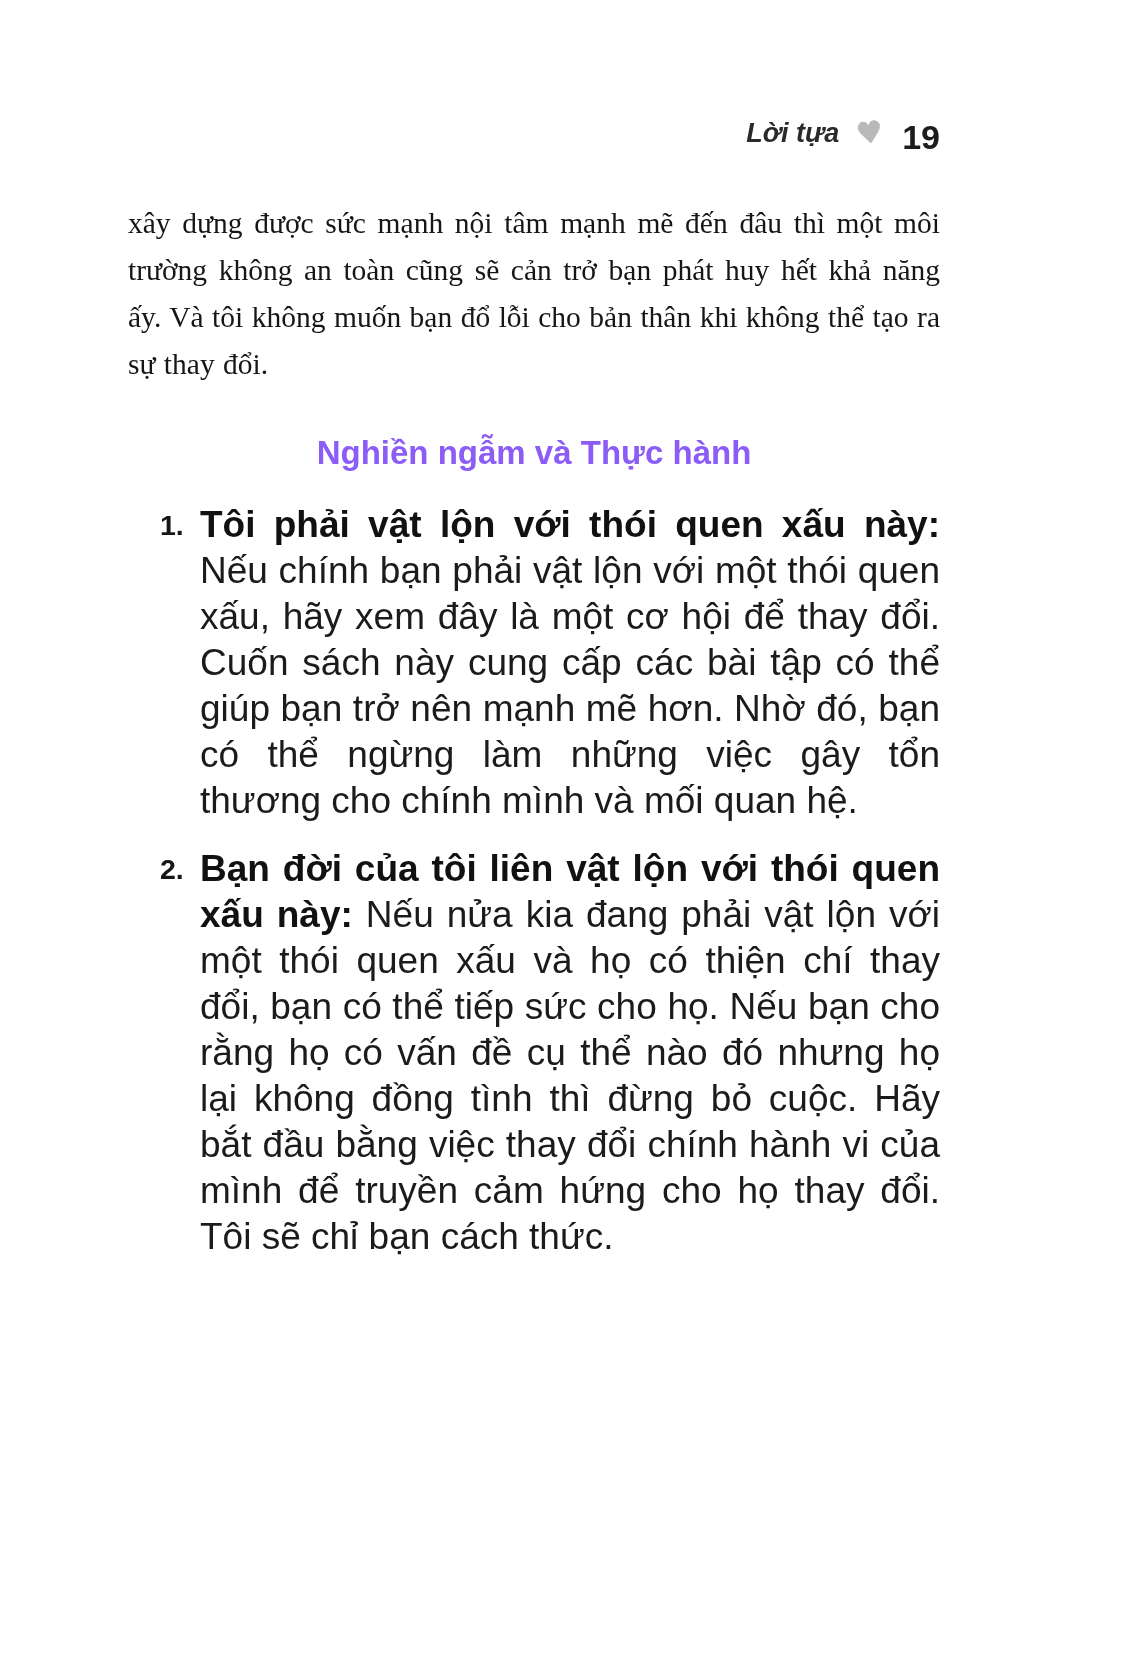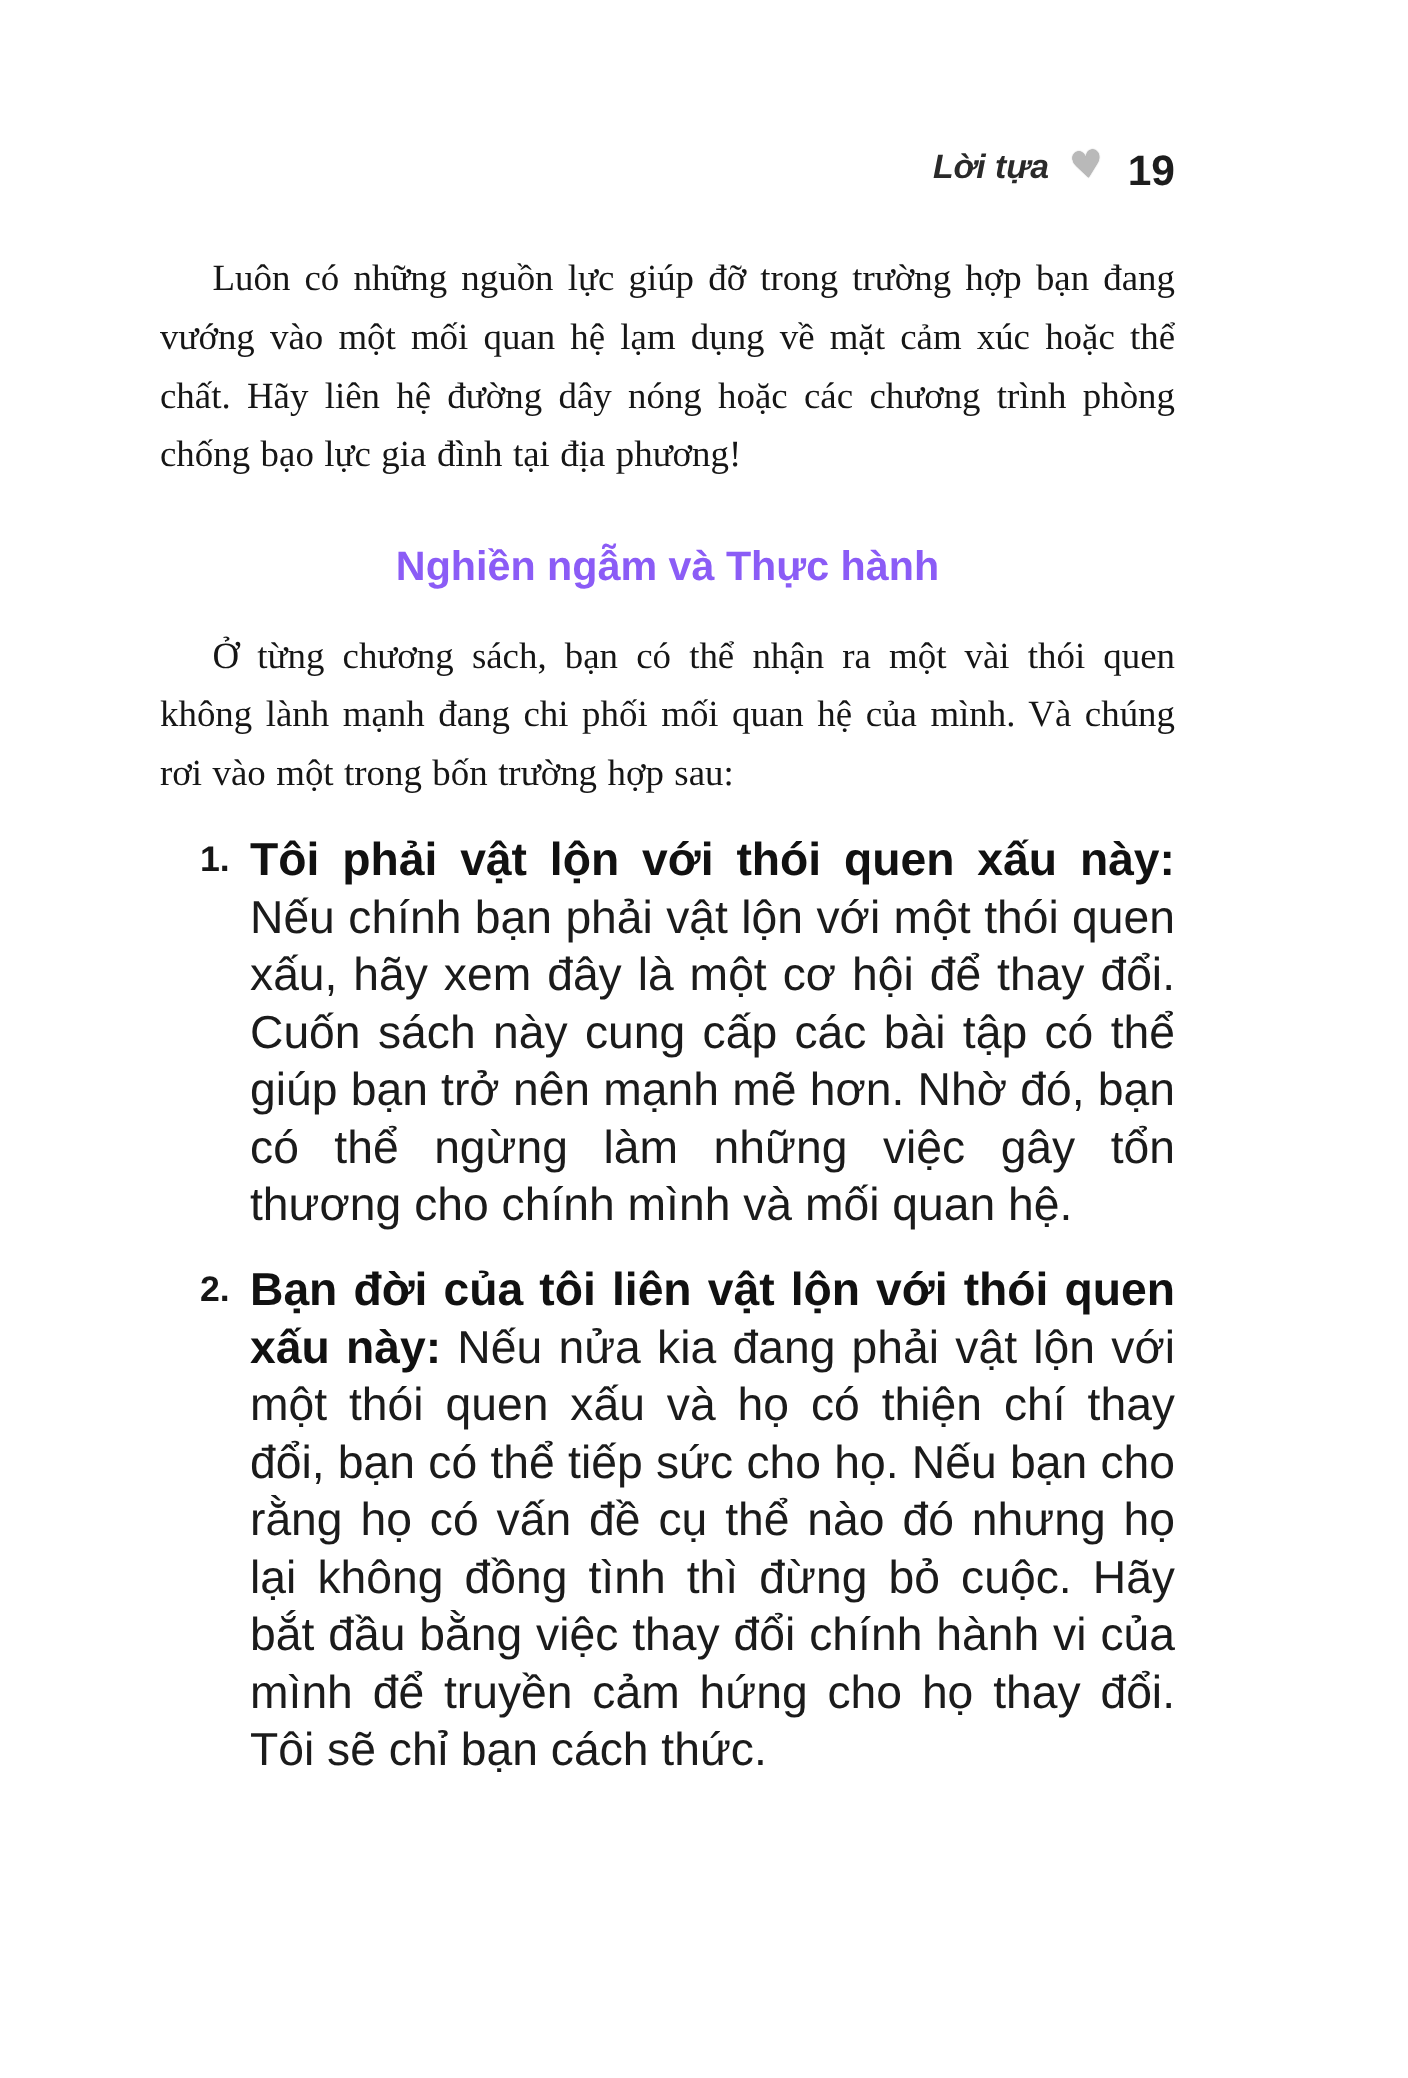--- a/index.html
+++ b/index.html
@@ -97,27 +97,26 @@
 
 <div class="page">
   <div class="content">
 
     <div class="running-header">
       <span class="running-title">Lời tựa</span>
       <span class="heart-glyph">♥</span>
       <span class="page-num">19</span>
     </div>
 
+    <p class="body-par">xây dựng được sức mạnh nội tâm mạnh mẽ đến đâu thì một môi trường không an toàn cũng sẽ cản trở bạn phát huy hết khả năng ấy. Và tôi không muốn bạn đổ lỗi cho bản thân khi không thể tạo ra sự thay đổi.</p>
 
 
-    <p class="body-par indent">Luôn có những nguồn lực giúp đỡ trong trường hợp bạn đang vướng vào một mối quan hệ lạm dụng về mặt cảm xúc hoặc thể chất. Hãy liên hệ đường dây nóng hoặc các chương trình phòng chống bạo lực gia đình tại địa phương!</p>
 
     <h2 class="section-heading">Nghiền ngẫm và Thực hành</h2>
 
-    <p class="body-par indent">Ở từng chương sách, bạn có thể nhận ra một vài thói quen không lành mạnh đang chi phối mối quan hệ của mình. Và chúng rơi vào một trong bốn trường hợp sau:</p>
 
     <div class="numbered-list">
 
       <div class="list-item">
         <span class="li-number">1.</span>
         <div class="li-text">
           <span class="li-lead">Tôi phải vật lộn với thói quen xấu này:</span>
           <span>Nếu chính bạn phải vật lộn với một thói quen xấu, hãy xem đây là một cơ hội để thay đổi. Cuốn sách này cung cấp các bài tập có thể giúp bạn trở nên mạnh mẽ hơn. Nhờ đó, bạn có thể ngừng làm những việc gây tổn thương cho chính mình và mối quan hệ.</span>
         </div>
       </div>

